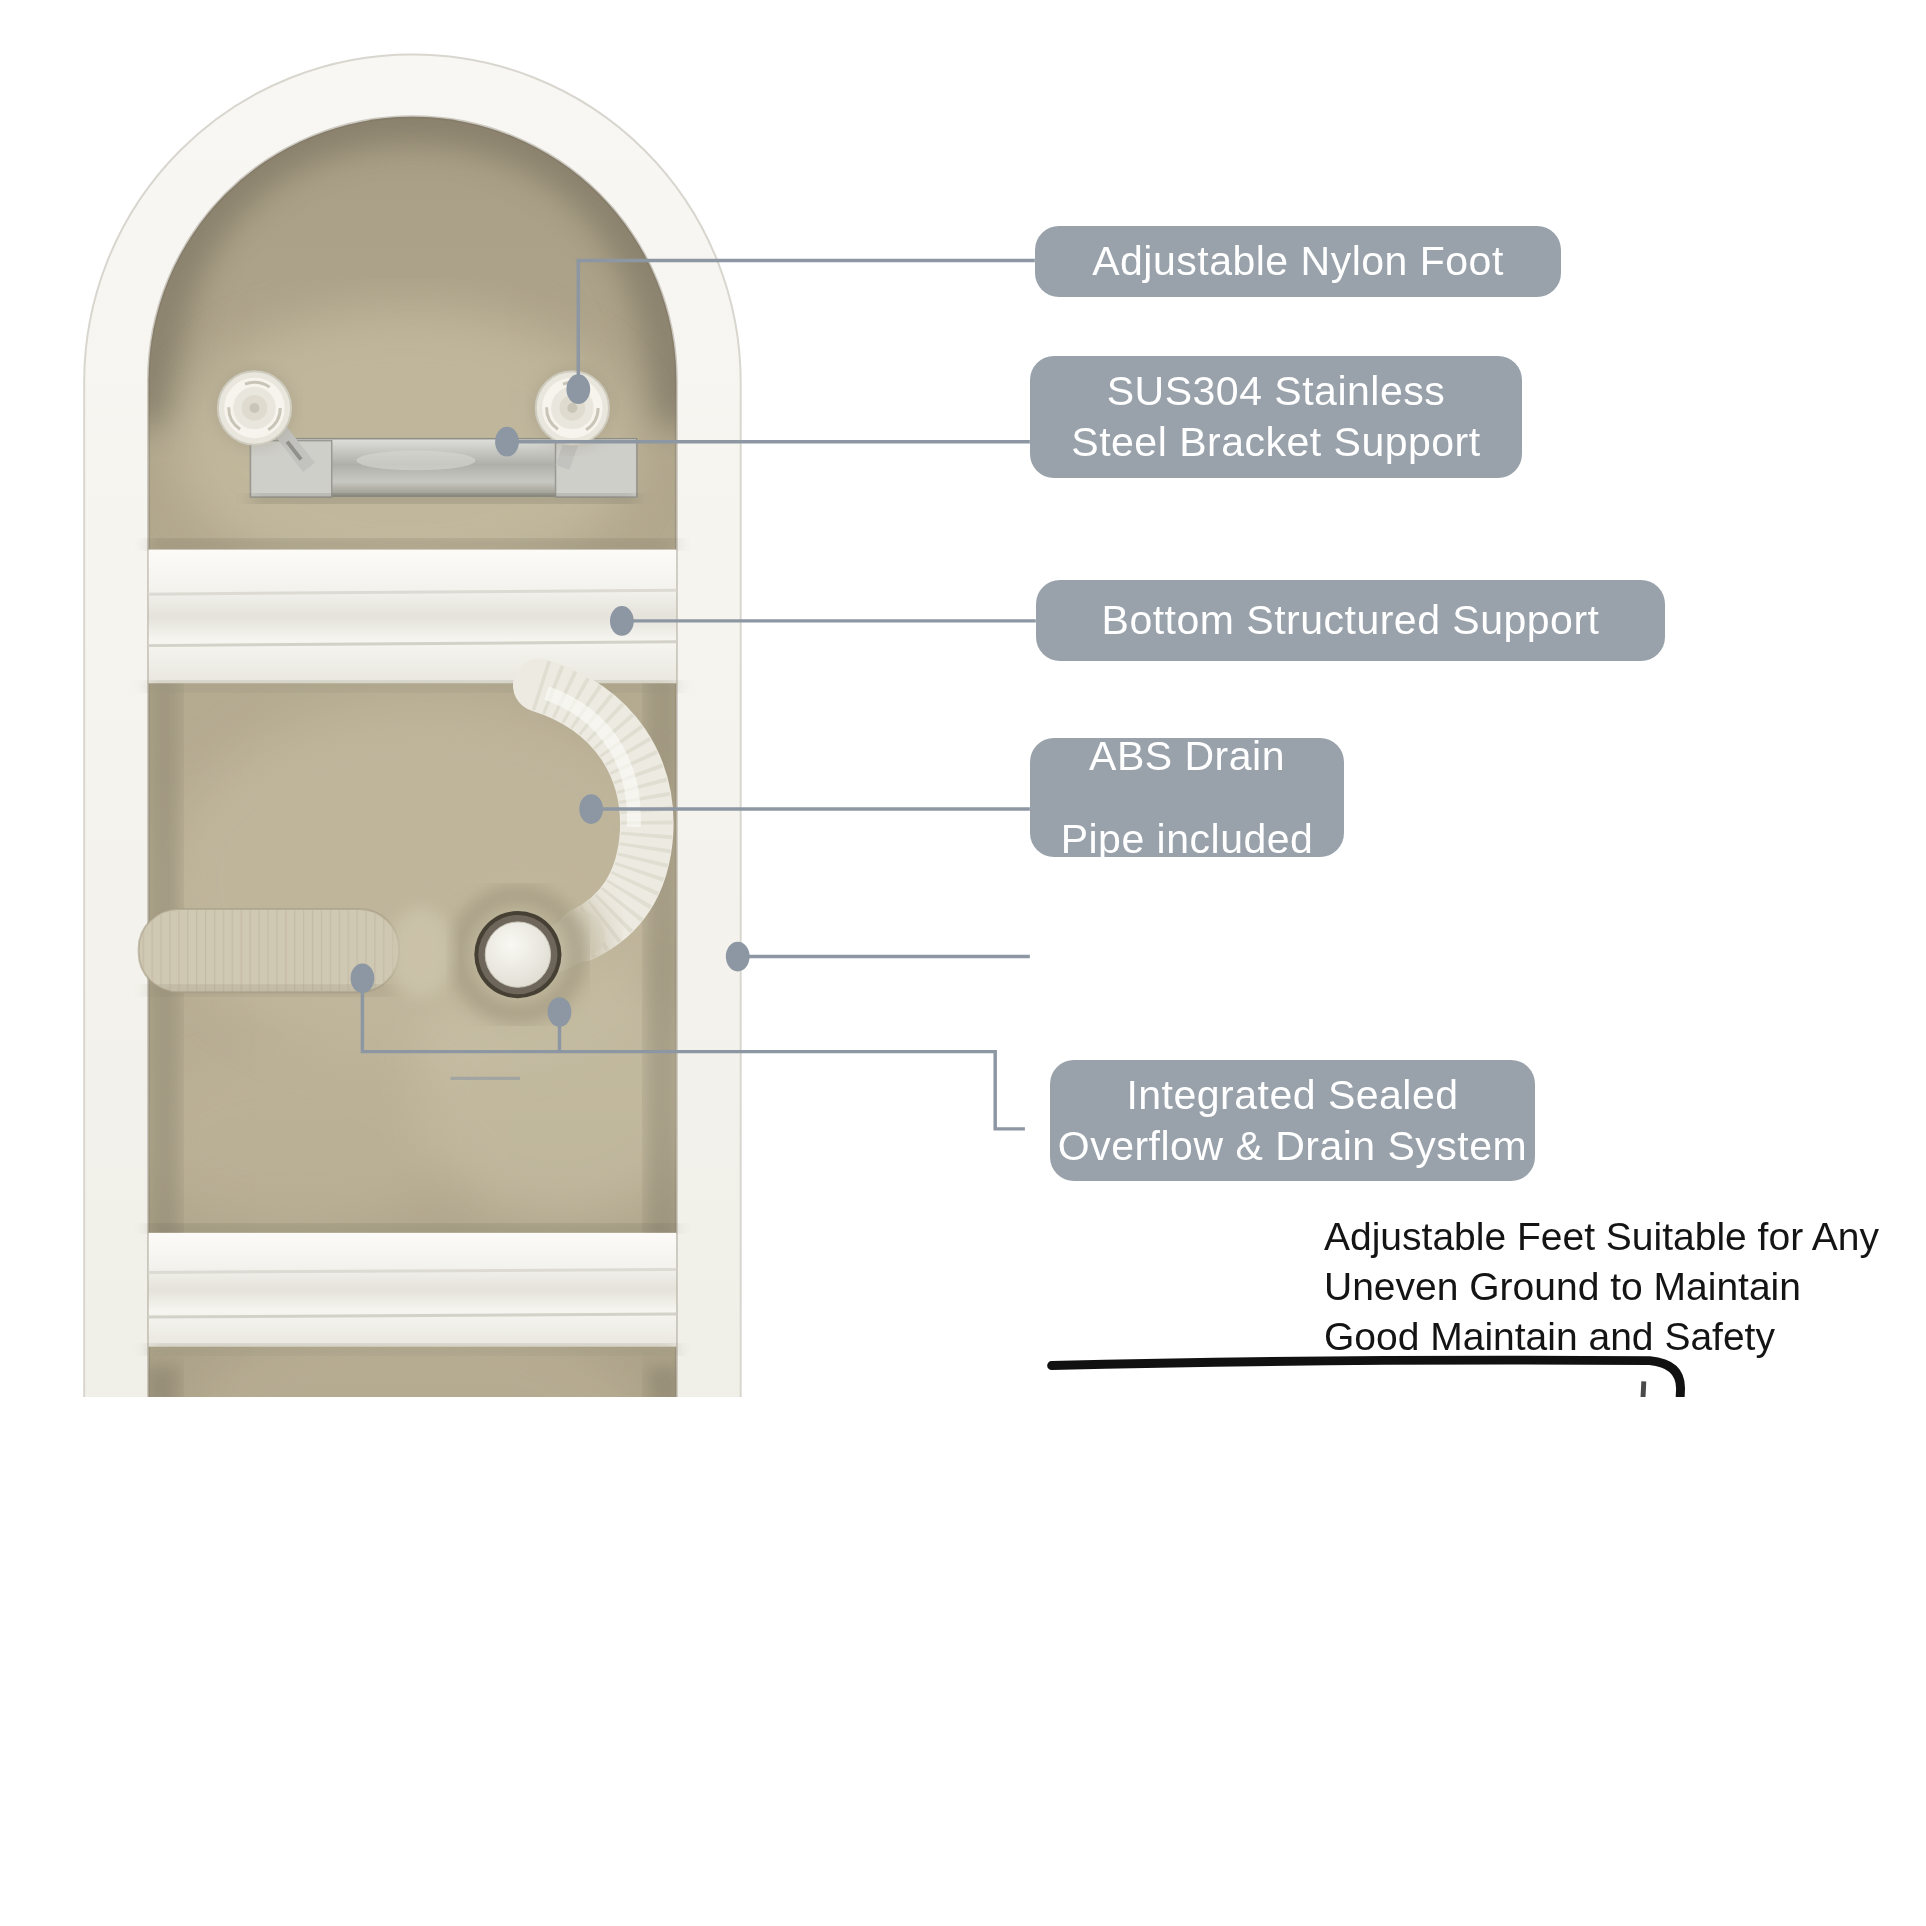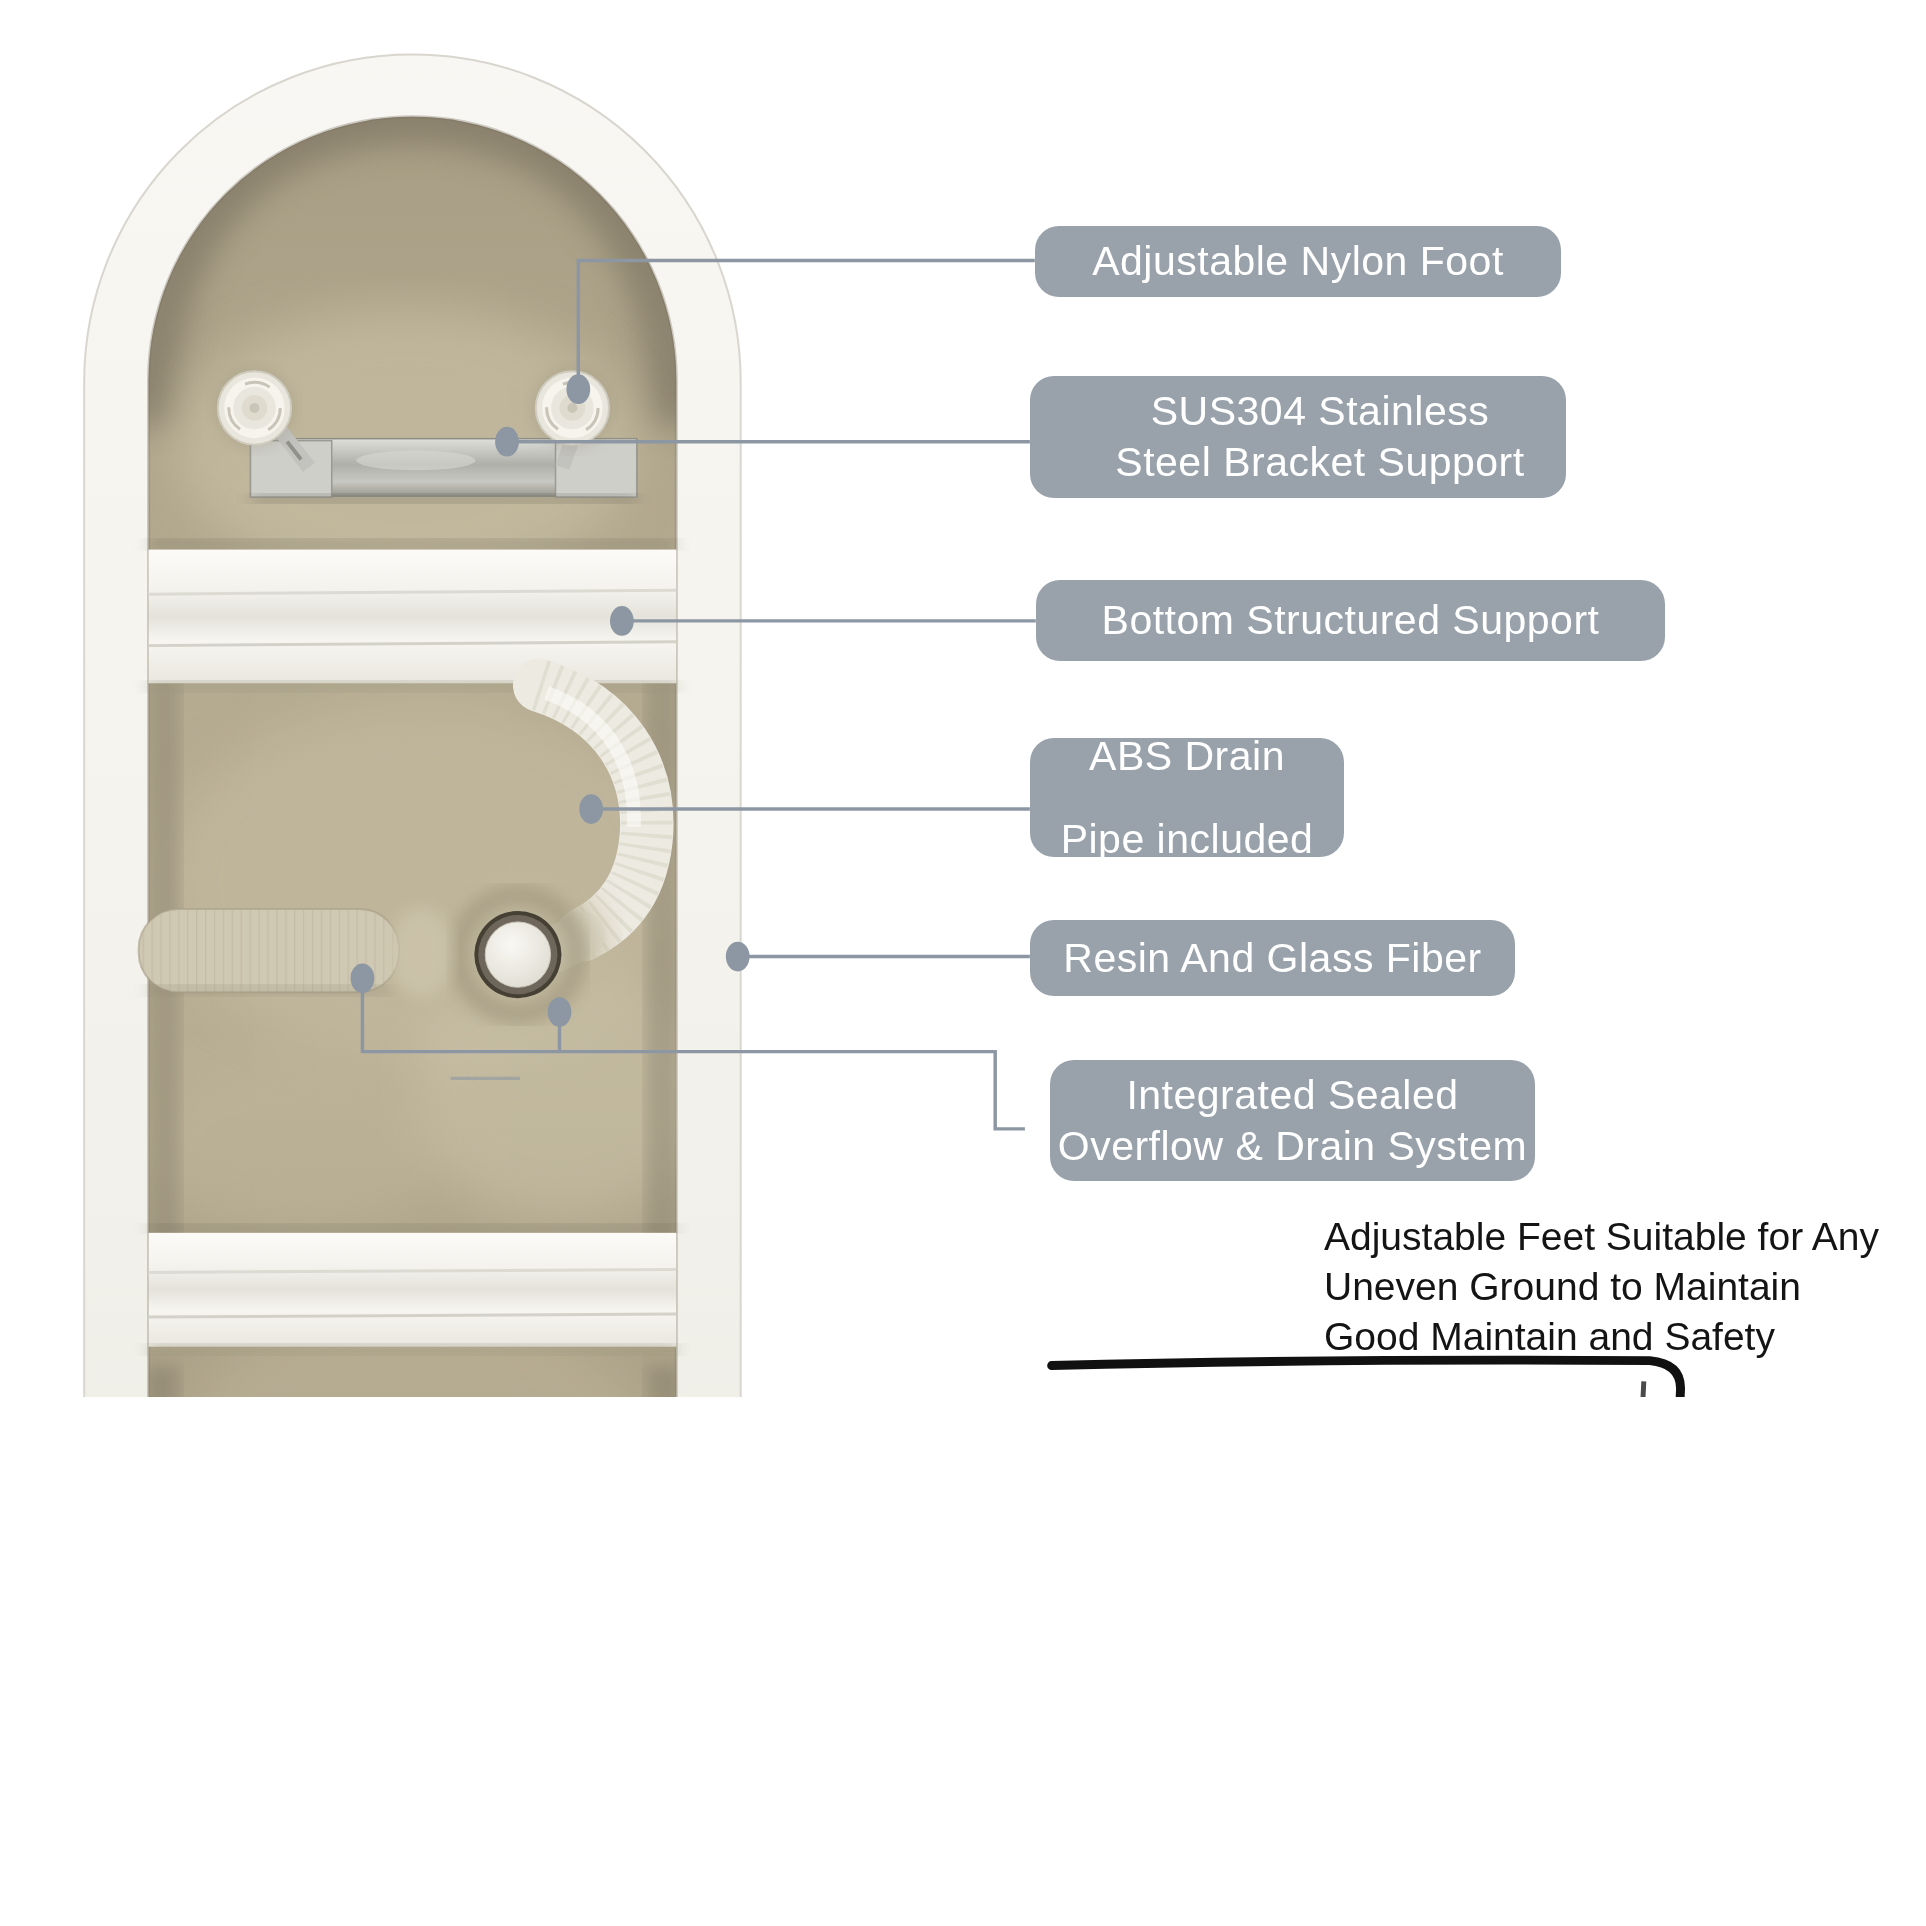--- a/index.html
+++ b/index.html
@@ -312,39 +312,35 @@
         </g>
       </g>
     </g>
   </svg>
 
   <div class="callout" style="left:1035px;top:226px;width:526px;height:71px;">
     <span class="l">Adjustable Nylon Foot</span>
     <span class="l"></span>
   </div>
 
-  <div class="callout" style="left:1030px;top:376px;width:492px;height:122px;padding-left:44px;">
+  <div class="callout" style="left:1030px;top:356px;width:492px;height:122px;">
     <span class="l">SUS304 Stainless</span>
     <span class="l">Steel Bracket Support</span>
   </div>
 
   <div class="callout" style="left:1036px;top:580px;width:629px;height:81px;">
     <span class="l">Bottom Structured Support</span>
     <span class="l"></span>
   </div>
 
   <div class="callout" style="left:1030px;top:738px;width:314px;height:119px;gap:32px;">
     <span class="l">ABS Drain</span>
     <span class="l">Pipe included</span>
   </div>
 
-  <div class="callout" style="left:1030px;top:920px;width:485px;height:76px;">
-    <span class="l">Resin And Glass Fiber</span>
-    <span class="l"></span>
-  </div>
 
   <div class="callout" style="left:1050px;top:1060px;width:485px;height:121px;">
     <span class="l">Integrated Sealed</span>
     <span class="l">Overflow &amp; Drain System</span>
   </div>
 
   <div class="note">
     <div>Adjustable Feet Suitable for Any</div>
     <div>Uneven Ground to Maintain</div>
     <div>Good Maintain and Safety</div>

